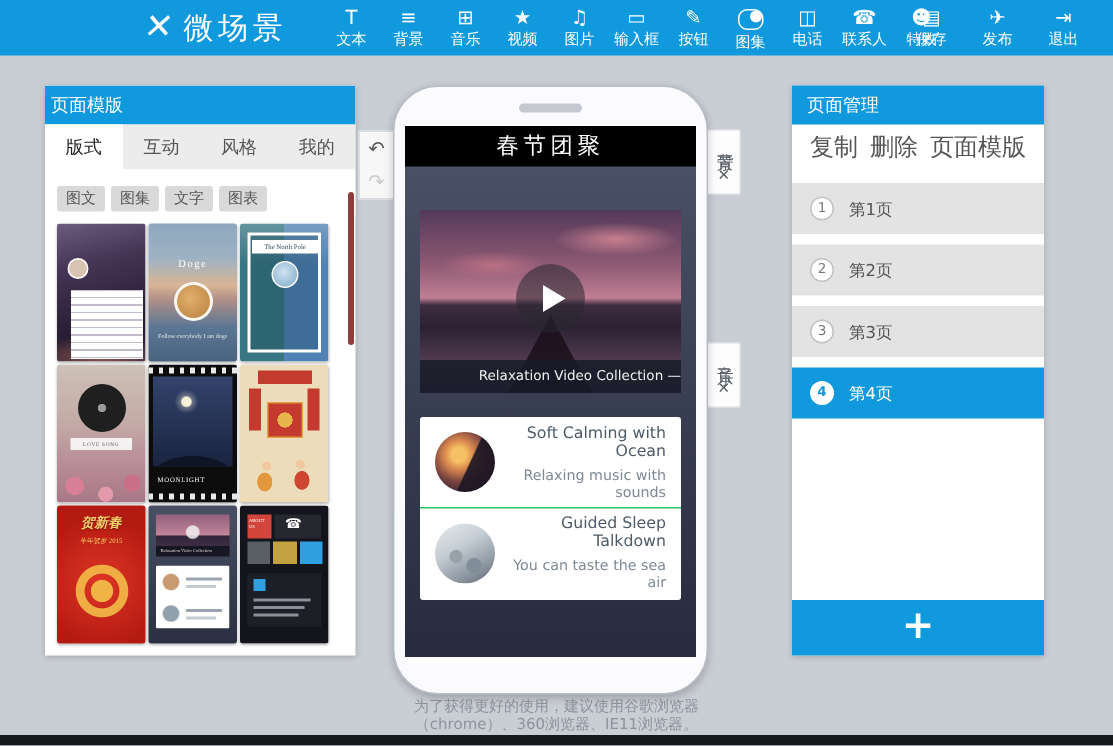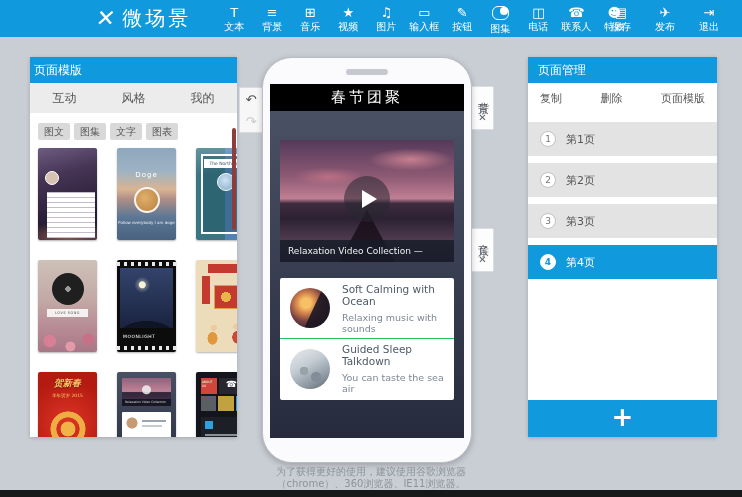--- a/index.html
+++ b/index.html
@@ -23,21 +23,21 @@
   .toggle { width:17px; height:10px; border:1px solid #fff; border-radius:6px; position:relative; margin:2px 0; display:inline-block; }
   .toggle:after { content:''; position:absolute; right:0px; top:0px; width:8px; height:8px; border-radius:50%; background:#fff; }
   
   #lp { position:absolute; left:30px; top:57px; width:207px; height:380px; background:#fff; box-shadow:0 1px 4px rgba(0,0,0,.18); overflow:hidden; }
   #lp-header { height:26px; background:var(--accent,#1199dd); color:#fff; font-size:12px; line-height:26px; padding-left:4px; }
   #lp-tabs { display:flex; height:30px; background:#ececec; }
   .lp-tab { flex:1; text-align:center; line-height:30px; font-size:12px; color:#555; cursor:pointer; }
   .lp-tab.active { background:#fff; color:#222; }
   #lp-filters { padding:7px 8px 4px; background:#fff; }
   .chip { display:inline-block; background:#d9d9d9; color:#555; font-size:10px; line-height:15px; padding:1px 6px; margin-right:4px; border-radius:2px; cursor:pointer; }
-  #lp-grid { display:grid; grid-template-columns:repeat(3,59px); gap:20px; padding:4px 8px; }
+  #lp-grid { display:grid; grid-template-columns:repeat(3,59px); gap:2px; padding:4px 8px;font-family:Liberation Serif, serif; }
   .tpl { height:92px; position:relative; overflow:hidden; border-radius:2px; box-shadow:0 1px 2px rgba(0,0,0,.3); cursor:pointer; }
   .tt,.ts { position:absolute; left:0; right:0; text-align:center; color:#fff; pointer-events:none; }
   #lp-scroll { position:absolute; right:1px; top:71px; width:4px; height:102px; background:var(--scrollbar,#8e3e3a); border-radius:2px; cursor:pointer; }
   
   .tpl-profile-night { background: radial-gradient(ellipse 70px 22px at 50% 97%, rgba(214,128,92,.55), transparent 70%), linear-gradient(165deg,#6e5c80 0%,#463455 30%,#241b31 75%,#2f2240 100%); }
   .tpl-profile-night:before { content:''; position:absolute; left:7px; top:23px; width:12px; height:12px; border-radius:50%; background:#d8c3b2; border:1px solid #fff; }
   .tpl-profile-night:after { content:''; position:absolute; left:5px; top:39px; width:48px; height:46px; background-color:#fff; background-image:repeating-linear-gradient(to bottom,#c4bcca 0 1px,transparent 1px 5px); background-origin:content-box; background-clip:content-box; padding:5px 4px; }
   .tpl-doge { background: linear-gradient(180deg,#8fa7bd 0%,#9db3c4 25%,#d9b493 45%,#b08f87 55%,#5c7795 75%,#48627f 100%); }
   .tpl-doge:before { content:''; position:absolute; top:39px; left:50%; transform:translateX(-50%); width:22px; height:22px; border-radius:50%; background:radial-gradient(circle at 40% 40%,#e0b06b,#b9803f); border:2px solid rgba(255,255,255,.92); }
   .tpl-doge .tt { top:23px; font-size:7px; letter-spacing:1px; }
@@ -72,21 +72,21 @@
   #speaker { position:absolute; top:11px; left:50%; transform:translateX(-50%); width:42px; height:6px; border-radius:3px; background:#c6cad0; }
   #screen { position:absolute; top:26px; left:7px; right:7px; bottom:24px; overflow:hidden; background:linear-gradient(#4d5368,#262b3d); }
   #statusbar { height:15px; background:#000; display:flex; align-items:center; padding:0 6px; color:#fff; font-size:8px; }
   #sb-dots { display:flex; gap:2px; }
   #sb-dots i { width:3px; height:3px; border-radius:50%; background:#fff; }
   #sb-time { flex:1; text-align:center; letter-spacing:.5px; }
   #sb-batt { display:flex; align-items:center; gap:2px; }
   .batt { width:14px; height:7px; border:1px solid #fff; border-radius:1px; background:linear-gradient(90deg,#fff 0 82%,transparent 82%); position:relative; }
   .batt:after { content:''; position:absolute; right:-3px; top:1px; width:2px; height:3px; background:#fff; }
   #ptitle { height:27px; background:#000; color:#fff; text-align:center; font-size:15px; line-height:26px; letter-spacing:3px; cursor:pointer; }
-  #pcontent { position:absolute; top:42px; left:0; right:0; bottom:0; }
+  #pcontent { position:absolute; top:42px; left:0; right:0; bottom:0;text-align:right; }
   #video { position:absolute; top:14px; left:10px; right:10px; height:122px; cursor:pointer; }
   #video .photo { position:absolute; inset:0; background: radial-gradient(ellipse 60px 16px at 75% 16%,rgba(236,150,160,.7),transparent 70%), radial-gradient(ellipse 50px 13px at 28% 30%,rgba(220,130,145,.55),transparent 70%), linear-gradient(180deg,#54395a 0%,#8e5a74 30%,#c07f93 48%,#3f2c3f 52%,#2c2133 64%,#503a50 82%,#342740 100%); }
   #video .pier { position:absolute; bottom:0; left:50%; transform:translateX(-50%); width:0; height:0; border-left:28px solid transparent; border-right:28px solid transparent; border-bottom:52px solid rgba(24,14,24,.82); }
   #play { position:absolute; top:36px; left:50%; transform:translateX(-50%); width:46px; height:46px; border-radius:50%; background:rgba(40,40,50,.55); display:flex; align-items:center; justify-content:center; cursor:pointer; }
   #play .tri { width:0; height:0; border-left:15px solid #fff; border-top:9px solid transparent; border-bottom:9px solid transparent; margin-left:5px; }
   #vcaption { position:absolute; bottom:0; left:0; right:0; height:22px; background:rgba(22,28,40,.82); color:#f0f0f0; font-size:9px; line-height:22px; padding-left:8px; white-space:nowrap; overflow:hidden; }
   #pcard { position:absolute; top:152px; left:10px; right:10px; height:122px; background:#fff; border-radius:2px; }
   .prow { height:60px; display:flex; align-items:center; padding:0 10px; cursor:pointer; }
   .prow + .prow { border-top:1px solid #22c55e; }
   .pthumb { width:40px; height:40px; border-radius:50%; flex:none; }
@@ -100,23 +100,23 @@
   #undo { color:#555; font-size:13px; cursor:pointer; }
   #redo { color:#c9c9c9; font-size:13px; cursor:pointer; }
   
   .side-tab { position:absolute; left:472px; width:22px; background:#fdfdfd; border:1px solid #dadde2; border-left:none; border-radius:0 2px 2px 0; display:flex; flex-direction:column; align-items:center; padding:6px 0 5px; font-size:11px; color:#5a6068; z-index:5; }
   .side-tab .vlabel { writing-mode:vertical-rl; text-orientation:upright; letter-spacing:2px; line-height:20px; }
   .side-tab .dash { margin:4px 0 2px; font-size:9px; line-height:9px; cursor:pointer; }
   .side-tab .close { font-size:10px; line-height:12px; cursor:pointer; }
   #side-tab-0 { top:86px; }
   #side-tab-1 { top:228px; }
   
-  #rp { position:absolute; left:528px; top:57px; width:189px; height:380px; background:#fff; box-shadow:0 1px 4px rgba(0,0,0,.18); }
+  #rp { position:absolute; left:528px; top:57px; width:168px; height:380px; background:#fff; box-shadow:0 1px 4px rgba(0,0,0,.18); }
   #rp-header { height:26px; background:var(--accent,#1199dd); color:#fff; font-size:12px; line-height:26px; padding-left:10px; }
-  #rp-actions { height:30px; display:flex; align-items:center; justify-content:space-between; padding:0 12px; font-size:11px; color:#555; }
+  #rp-actions { height:30px; display:flex; align-items:center; justify-content:space-between; padding:0 12px; font-size:16px; color:#555; }
   .rp-action { cursor:pointer; }
   #rp-list { padding-top:9px; }
   .page-item { height:34px; margin-bottom:7px; background:#e3e3e3; display:flex; align-items:center; padding-left:12px; font-size:11px; color:#555; cursor:pointer; }
   .pnum { width:16px; height:16px; border-radius:50%; background:#fff; border:1px solid #c2c2c2; color:#777; font-size:9px; line-height:14px; text-align:center; margin-right:10px; }
   .page-item.active { background:var(--accent,#1199dd); color:#fff; }
   .page-item.active .pnum { border-color:#fff; color:var(--accent,#1199dd); font-weight:bold; }
   #rp-add { position:absolute; left:0; right:0; bottom:0; height:37px; background:var(--accent,#1199dd); color:#fff; font-size:26px; font-weight:bold; text-align:center; line-height:34px; cursor:pointer; }
   
   #footer { position:absolute; left:0; right:0; top:466px; text-align:center; font-size:10px; color:#8d949c; line-height:12px; }
   #bottombar { position:absolute; left:0; right:0; bottom:0; height:7px; background:#17181a; }
@@ -187,20 +187,21 @@
       <div class="tb-item">
         <span class="ic">⇥</span>
         <span class="lb">退出</span>
       </div>
     </div>
 </div>
 
 <div id="lp">
   <div id="lp-header">页面模版</div>
   <div id="lp-tabs">
+      <div class="lp-tab active">版式</div>
       <div class="lp-tab">互动</div>
       <div class="lp-tab">风格</div>
       <div class="lp-tab">我的</div>
     </div>
   <div id="lp-filters"><span class="chip">图文</span><span class="chip">图集</span><span class="chip">文字</span><span class="chip">图表</span></div>
   <div id="lp-grid">
       <div class="tpl tpl-profile-night">
         <span class="tt"></span>
         <span class="ts"></span>
       </div>

